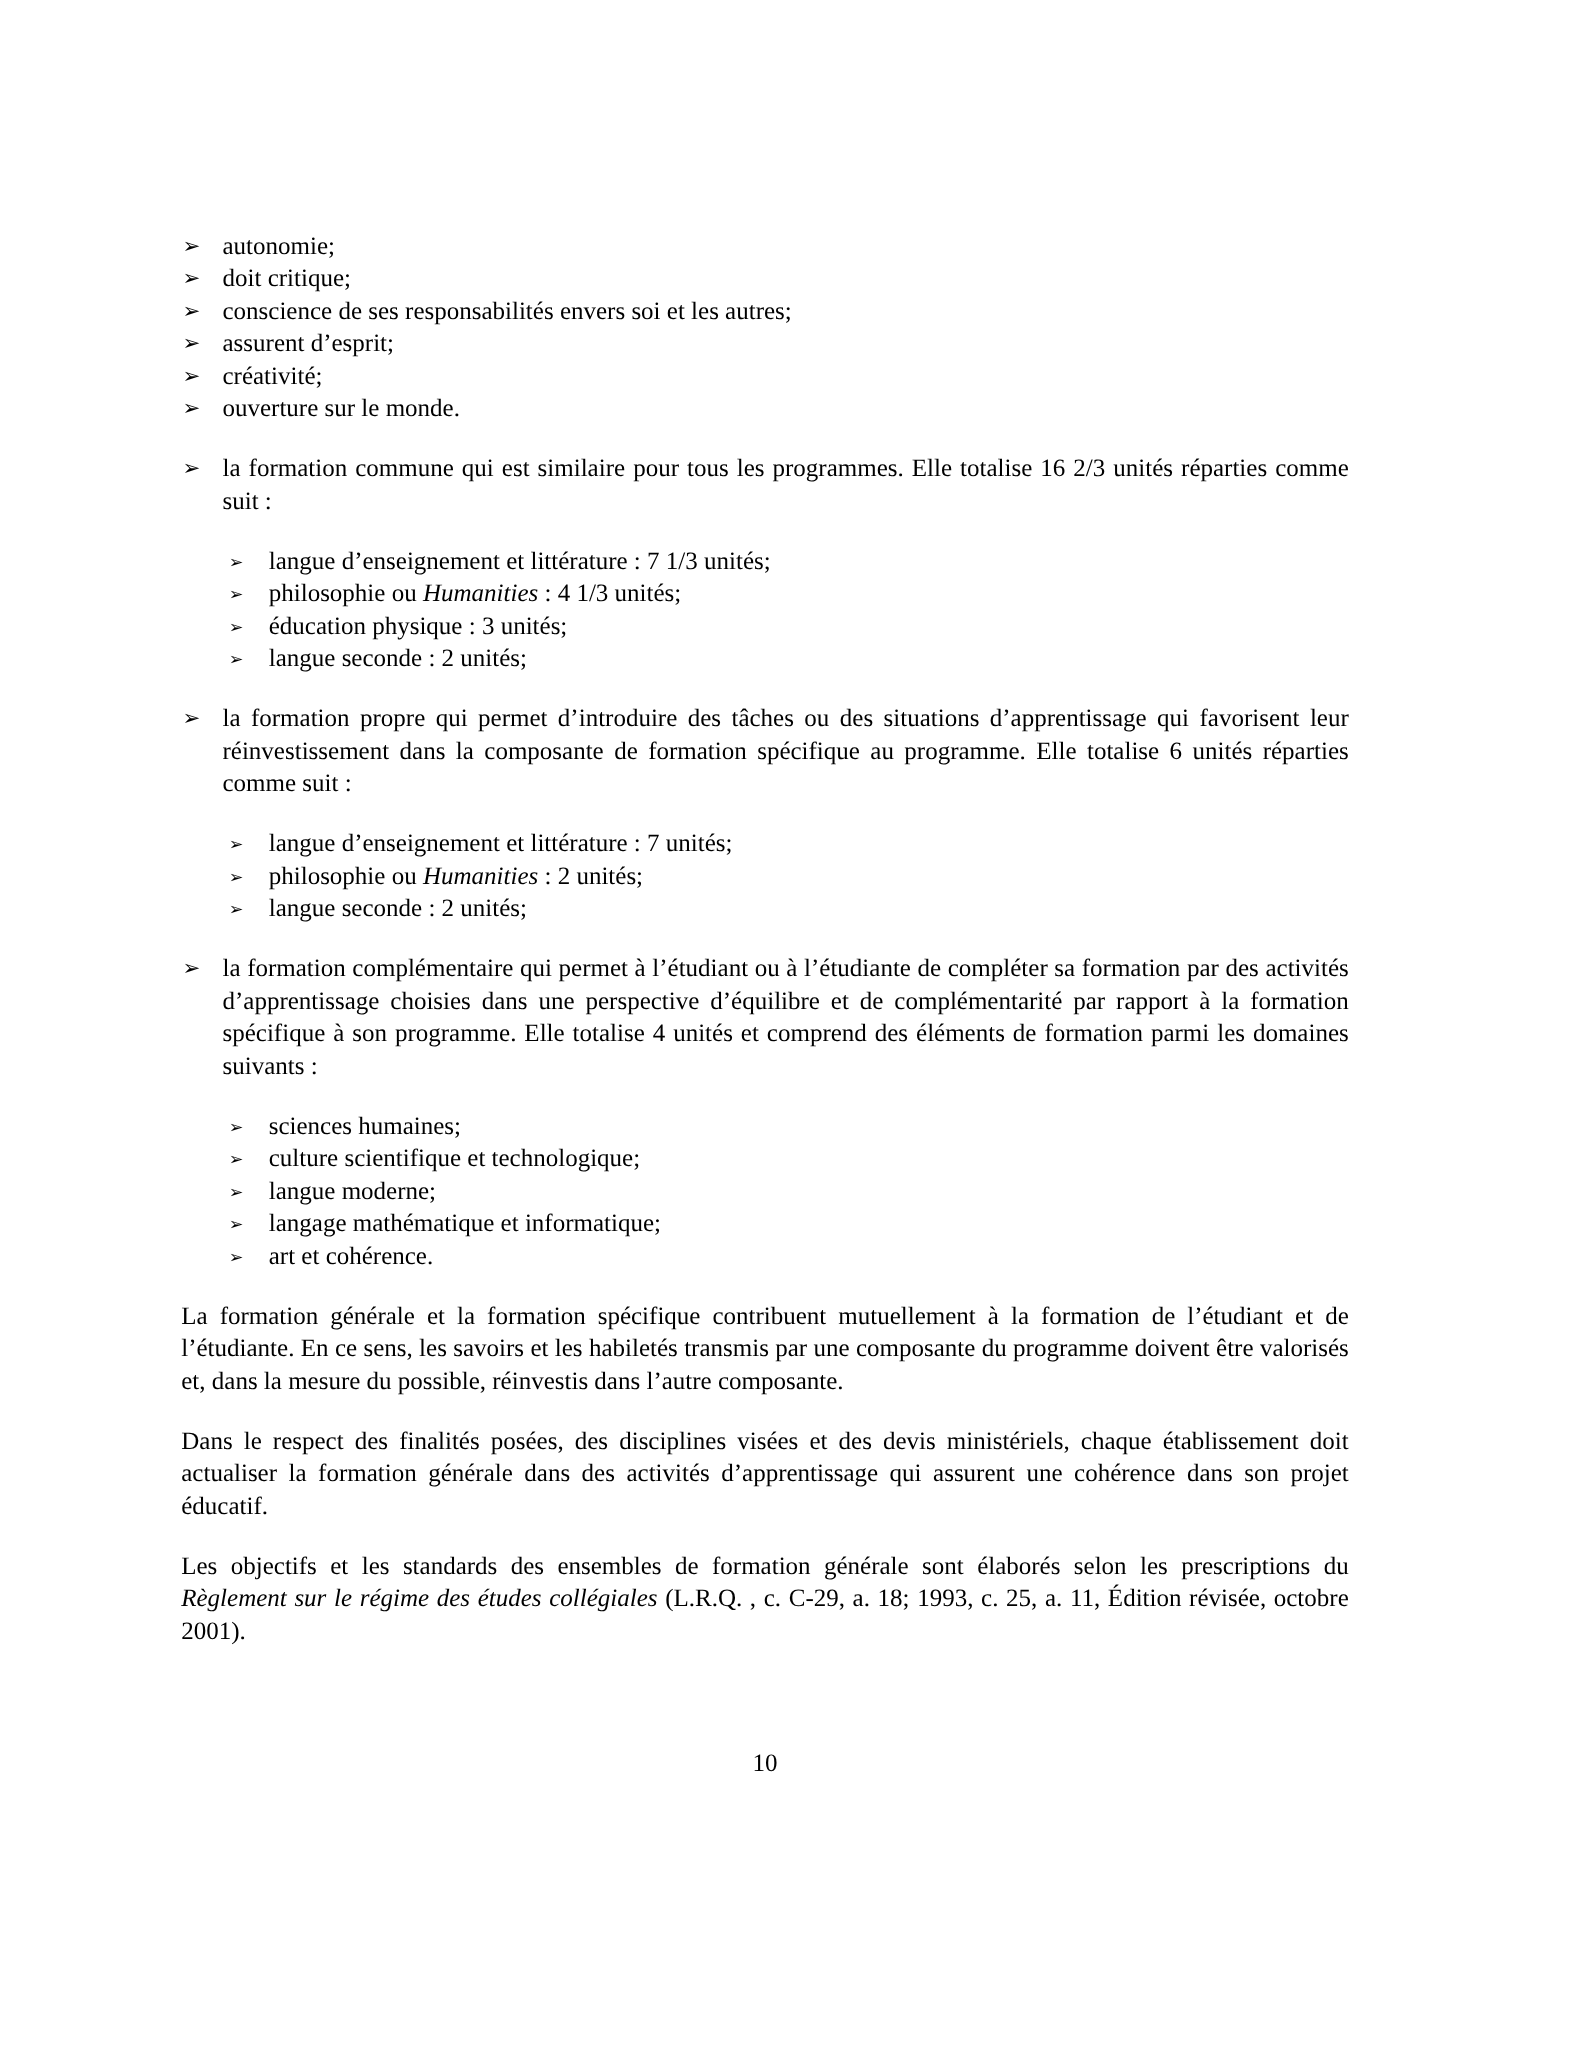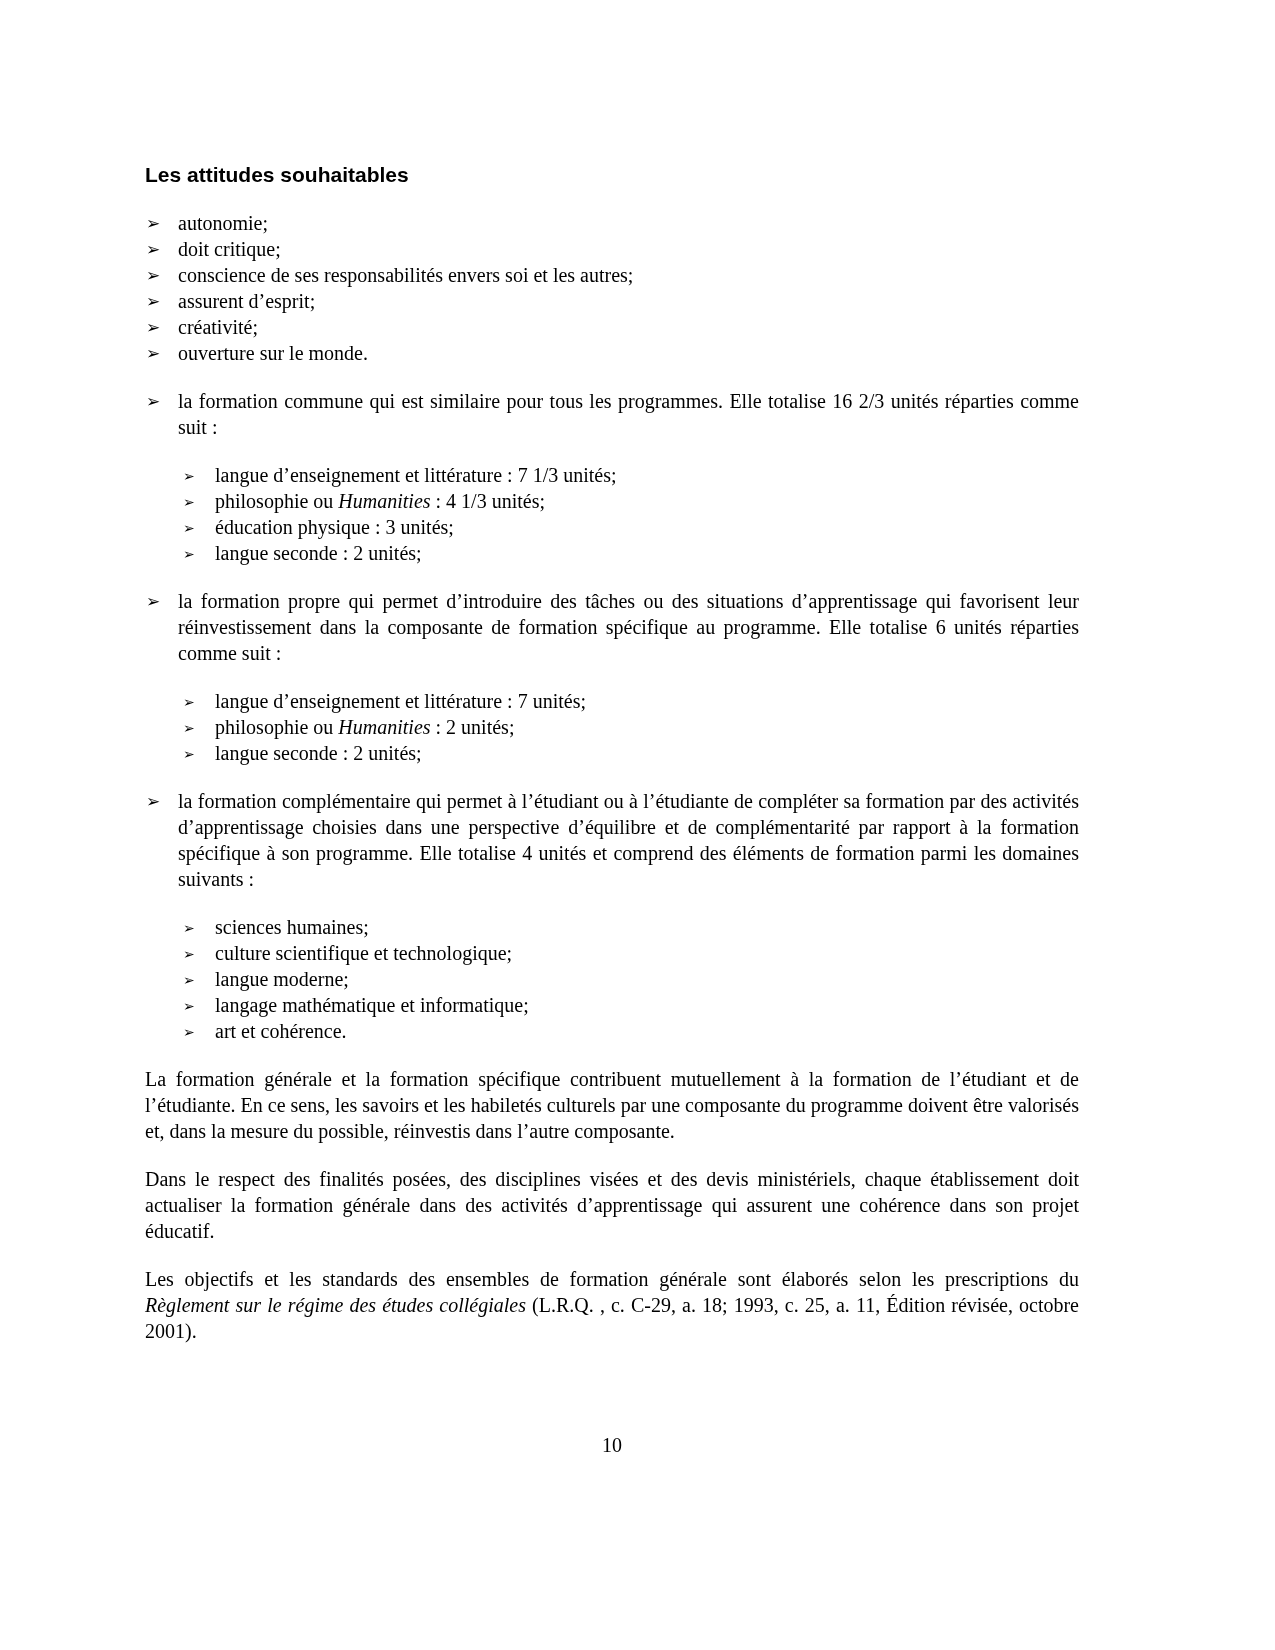--- a/index.html
+++ b/index.html
@@ -46,33 +46,32 @@
     top: 1px;
     font-family: "DejaVu Sans", sans-serif;
     font-size: 14px;
   }
   .lead { text-align: justify; }
   .sublist { margin-top: 22px; }
   em { font-style: italic; }
   .page-number {
     position: absolute;
     left: 145px;
-    top: 1432px;
+    top: 1398px;
     width: 934px;
     text-align: center;
     font-size: 20px;
   }
 </style>
 </head>
 <body>
 
 <div class="page">
   <div class="content">
 
-    <h1 class="heading">Les attitudes souhaitables</h1>
 
 
     <div class="blk">
       <div class="b1">
         <span class="marker">➢</span>
         <span>autonomie;</span>
       </div>
       <div class="b1">
         <span class="marker">➢</span>
         <span>doit critique;</span>
@@ -164,21 +163,21 @@
           <span class="marker">➢</span>
           <span>langage mathématique et informatique;</span>
         </div>
         <div class="b2">
           <span class="marker">➢</span>
           <span>art et cohérence.</span>
         </div>
       </div>
     </div>
 
-    <p class="para blk">La formation générale et la formation spécifique contribuent mutuellement à la formation de l’étudiant et de l’étudiante. En ce sens, les savoirs et les habiletés culturels par une composante du programme doivent être valorisés et, dans la mesure du possible, réinvestis dans l’autre composante.</p>
+    <p class="para blk">La formation générale et la formation spécifique contribuent mutuellement à la formation de l’étudiant et de l’étudiante. En ce sens, les savoirs et les habiletés transmis par une composante du programme doivent être valorisés et, dans la mesure du possible, réinvestis dans l’autre composante.</p>
 
     <p class="para blk">Dans le respect des finalités posées, des disciplines visées et des devis ministériels, chaque établissement doit actualiser la formation générale dans des activités d’apprentissage qui assurent une cohérence dans son projet éducatif.</p>
 
     <p class="para blk"><span>Les objectifs et les standards des ensembles de formation générale sont élaborés selon les prescriptions du </span><em>Règlement sur le régime des études collégiales</em><span> (L.R.Q. , c. C-29, a. 18; 1993, c. 25, a. 11, Édition révisée, octobre 2001).</span></p>
 
   </div>
 
   <div class="page-number">10</div>
 </div>
 

